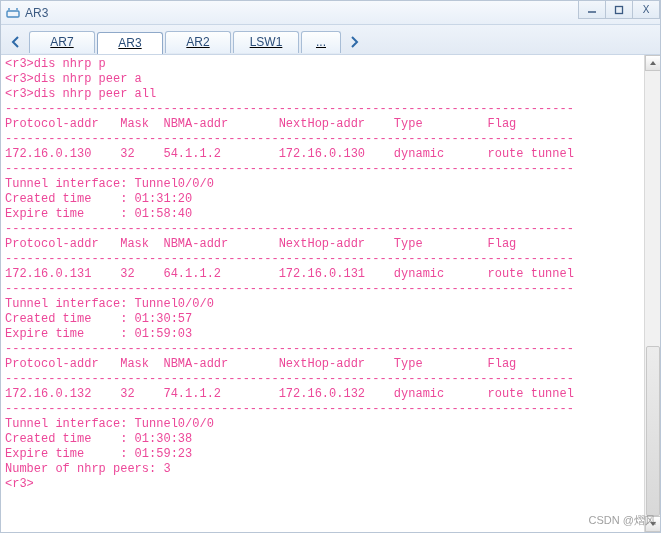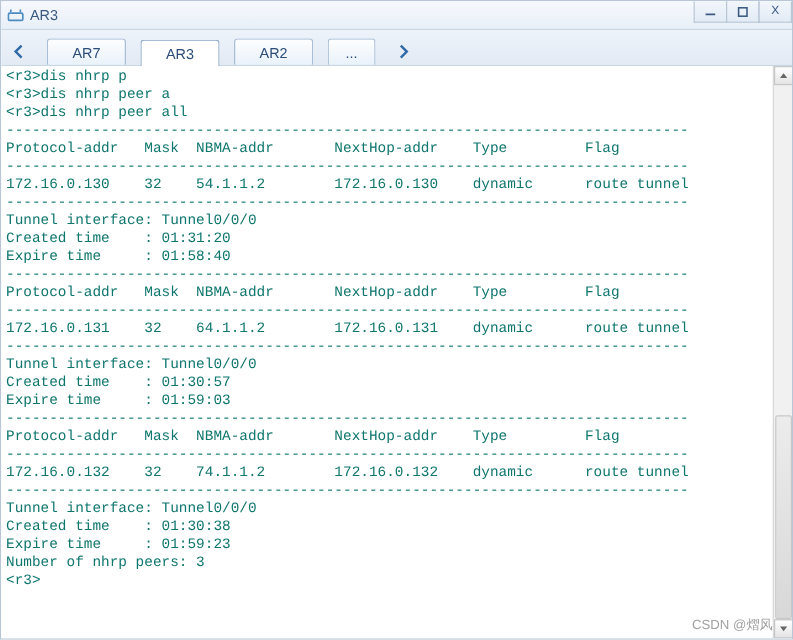--- a/index.html
+++ b/index.html
@@ -49,22 +49,23 @@
     color: #3b5a82;
     font-family: Arial, sans-serif;
   }
   .win-btn svg { display: block; }
   .tabbar {
     height: 30px;
     padding: 4px 4px 0 4px;
     background: linear-gradient(to bottom,#eef3fa,#e2eaf4);
     border-bottom: 1px solid #c9d6e6;
     display: flex;
-    align-items: flex-end;
-    gap: 12px;
+    align-items: center;
+    gap: 2px;
+    text-decoration: underline;
   }
   .nav-arrow {
     width: 22px; height: 22px;
     display: flex; align-items: center; justify-content: center;
     color: #2f6aa8;
     cursor: pointer;
   }
   .tab {
     min-width: 66px;
     height: 22px;
@@ -82,21 +83,21 @@
     background: #ffffff;
     border-color: #8fa9c9;
     position: relative;
     top: 1px;
   }
   .terminal {
     font-family: "Courier New", monospace;
     font-size: 12px;
     line-height: 15px;
     white-space: pre;
-    color: #0f766e;
+    color: #ec4899;
     padding: 2px 4px 2px 4px;
     height: calc(100% - 54px);
     overflow: hidden;
     position: relative;
     background: #fff;
   }
   .scrollbar {
     position: absolute;
     right: 0; top: 54px; bottom: 0;
     width: 16px;
@@ -117,21 +118,21 @@
     width: 14px;
     flex: 0 0 170px;
     background: linear-gradient(to bottom,#ececec,#d8d8d8);
     border: 1px solid #c7c7c7;
     border-radius: 2px;
     margin-top: 260px;
   }
   .sb-track { flex: 1; }
   .watermark {
     position: absolute;
-    right: 16px;
+    right: 4px;
     bottom: 4px;
     font-family: "Segoe UI", Tahoma, sans-serif;
     font-size: 11px;
     color: rgba(120,120,120,0.7);
     pointer-events: none;
   }
   .tline { display: block; }
 </style>
 </head>
 <body>
@@ -161,20 +162,21 @@
 
 <div class="tabbar">
   <div class="nav-arrow">
     <svg width="14" height="14" viewBox="0 0 14 14">
         <path d="M9 2 L4 7 L9 12" fill="none" stroke="#2f6aa8" stroke-width="2"></path>
       </svg>
   </div>
   <div class="tab">AR7</div>
   <div class="tab active">AR3</div>
   <div class="tab">AR2</div>
+  <div class="tab">LSW1</div>
   <div class="tab" style="min-width:40px">...</div>
   <div class="nav-arrow">
     <svg width="14" height="14" viewBox="0 0 14 14">
         <path d="M5 2 L10 7 L5 12" fill="none" stroke="#2f6aa8" stroke-width="2"></path>
       </svg>
   </div>
 </div>
 
 <div class="terminal" id="term"><span class="tline">&lt;r3&gt;dis nhrp p</span><span class="tline">&lt;r3&gt;dis nhrp peer a</span><span class="tline">&lt;r3&gt;dis nhrp peer all</span><span class="tline"></span><span class="tline">-------------------------------------------------------------------------------</span><span class="tline">Protocol-addr   Mask  NBMA-addr       NextHop-addr    Type         Flag</span><span class="tline">-------------------------------------------------------------------------------</span><span class="tline">172.16.0.130    32    54.1.1.2        172.16.0.130    dynamic      route tunnel</span><span class="tline">-------------------------------------------------------------------------------</span><span class="tline">Tunnel interface: Tunnel0/0/0</span><span class="tline">Created time    : 01:31:20</span><span class="tline">Expire time     : 01:58:40</span><span class="tline"></span><span class="tline">-------------------------------------------------------------------------------</span><span class="tline">Protocol-addr   Mask  NBMA-addr       NextHop-addr    Type         Flag</span><span class="tline">-------------------------------------------------------------------------------</span><span class="tline">172.16.0.131    32    64.1.1.2        172.16.0.131    dynamic      route tunnel</span><span class="tline">-------------------------------------------------------------------------------</span><span class="tline">Tunnel interface: Tunnel0/0/0</span><span class="tline">Created time    : 01:30:57</span><span class="tline">Expire time     : 01:59:03</span><span class="tline"></span><span class="tline">-------------------------------------------------------------------------------</span><span class="tline">Protocol-addr   Mask  NBMA-addr       NextHop-addr    Type         Flag</span><span class="tline">-------------------------------------------------------------------------------</span><span class="tline">172.16.0.132    32    74.1.1.2        172.16.0.132    dynamic      route tunnel</span><span class="tline">-------------------------------------------------------------------------------</span><span class="tline">Tunnel interface: Tunnel0/0/0</span><span class="tline">Created time    : 01:30:38</span><span class="tline">Expire time     : 01:59:23</span><span class="tline"></span><span class="tline">Number of nhrp peers: 3</span><span class="tline">&lt;r3&gt;</span></div>
 

